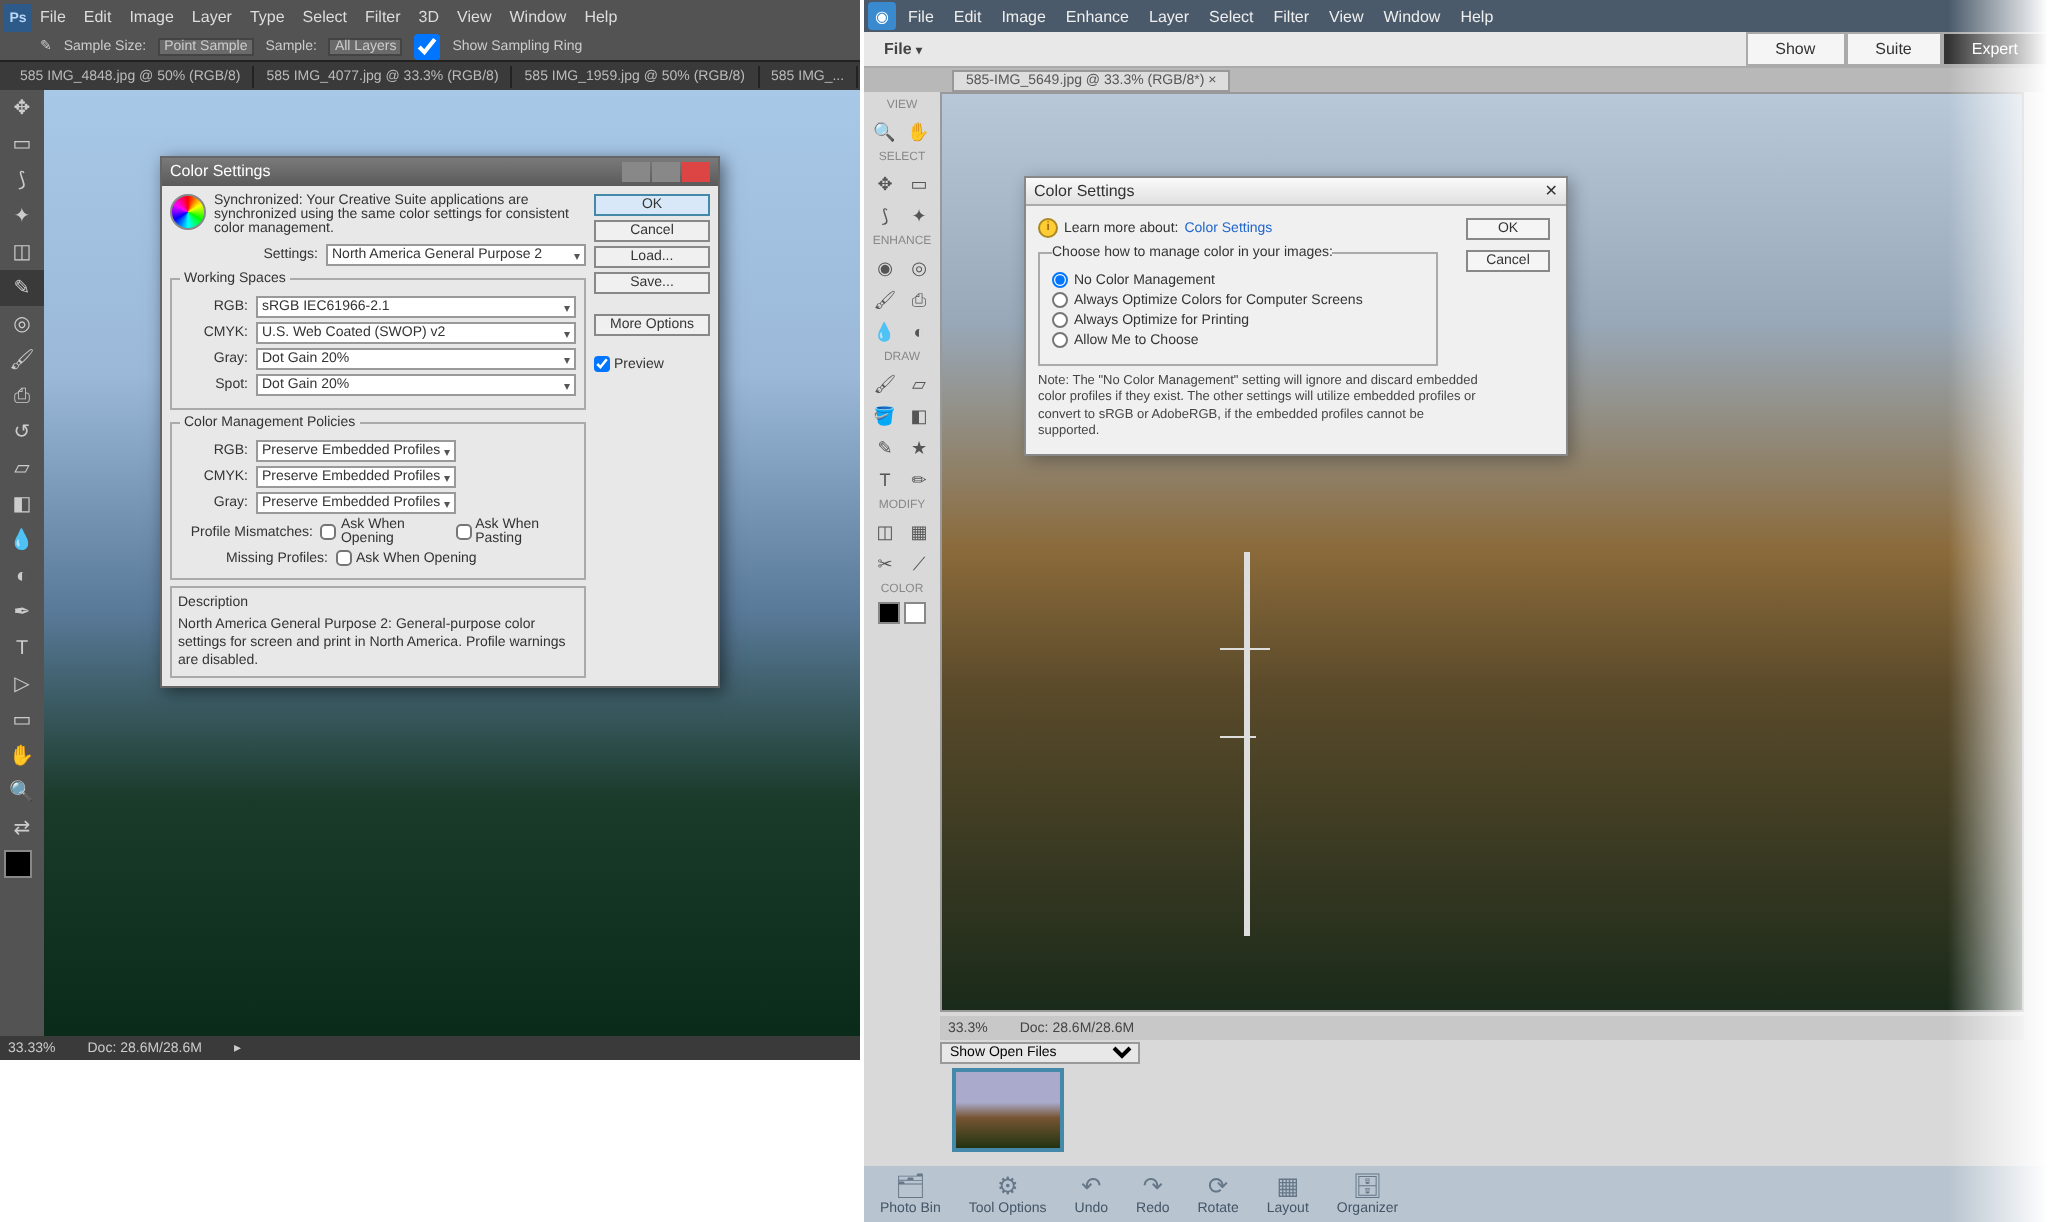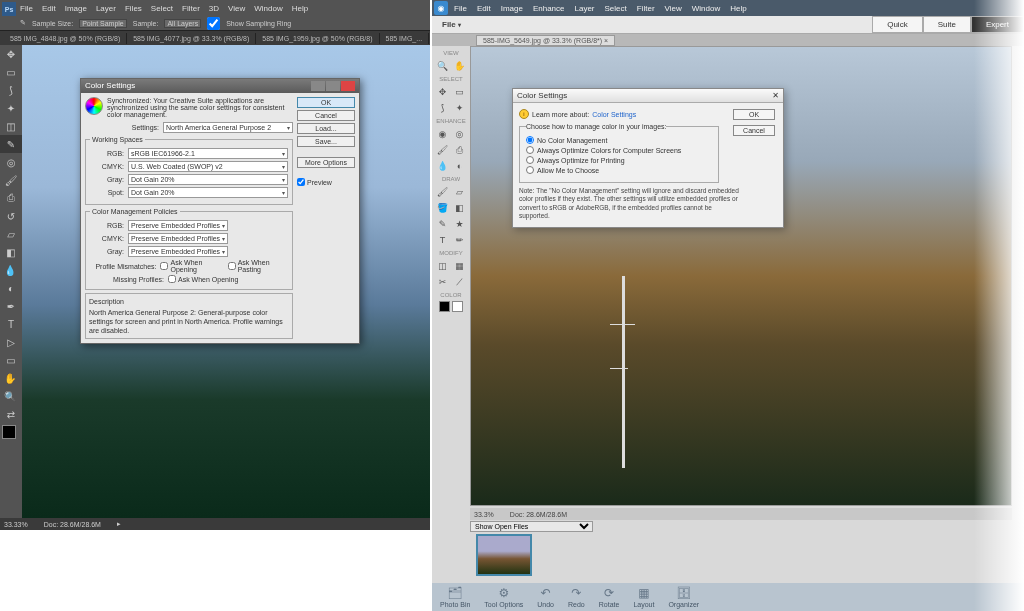--- a/index.html
+++ b/index.html
@@ -56,21 +56,21 @@
 .pse-tools { position:absolute; left:0; top:46px; width:38px; bottom:30px; background:#d9d9d9; display:flex; flex-direction:column; align-items:center; padding-top:2px; }
 .pse-section { font-size:6px; color:#888; margin:2px 0; }
 .pse-trow { display:flex; gap:2px; margin:1px 0; }
 .pse-tool { width:15px; height:14px; display:flex; align-items:center; justify-content:center; color:#555; font-size:9px; }
 .pse-canvas { position:absolute; left:38px; top:46px; right:12px; height:460px; background:linear-gradient(180deg,#b8c8d8 0%,#98a8b8 25%,#8a6a3a 50%,#5a4a2a 65%,#1a2a1a 100%); border:1px solid #999; }
 .pse-tree { position:absolute; left:28%; bottom:8%; width:3px; height:42%; background:#ddd; }
 .pse-tree::before,.pse-tree::after { content:""; position:absolute; width:25px; height:1px; background:#ddd; top:25%; left:-12px; }
 .pse-tree::after { top:48%; width:18px; }
 .pse-statbar { position:absolute; left:38px; top:508px; right:12px; height:12px; background:#c8c8c8; font-size:7px; color:#444; display:flex; align-items:center; gap:16px; padding-left:4px; }
 .pse-openfiles { position:absolute; left:38px; top:521px; font-size:7px; color:#444; } 
-.pse-openfiles select { font-size:7px; background:#e8e8e8; border:1px solid #999; width:123px; }
+.pse-openfiles select { font-size:7px; background:#e8e8e8; border:1px solid #999; width:100px; }
 .pse-thumb { position:absolute; left:44px; top:534px; width:56px; height:42px; border:2px solid #48a; background:linear-gradient(180deg,#aac 40%,#753 60%,#231 100%); }
 .pse-bottom { position:absolute; left:0; bottom:0; right:0; height:28px; background:#b8c4cf; display:flex; align-items:center; gap:14px; padding-left:8px; font-size:7px; color:#456; }
 .pse-bbtn { display:flex; flex-direction:column; align-items:center; gap:1px; }
 .pse-bbtn .ic { font-size:12px; color:#678; }
 
 
 .pse-dlg { position:absolute; left:80px; top:88px; width:272px; background:#f0f0f0; border:1px solid #888; font-size:7px; color:#333; box-shadow:2px 2px 8px rgba(0,0,0,0.3); }
 .pse-dlg-title { background:linear-gradient(#fafafa,#e0e0e0); padding:2px 4px; font-size:8px; border-bottom:1px solid #aaa; display:flex; justify-content:space-between; }
 .pse-dlg-body { padding:6px; position:relative; }
 .pse-learn { display:flex; gap:3px; align-items:center; margin-bottom:4px; }
@@ -88,21 +88,21 @@
 </head>
 <body>
 
 <div class="ps">
   <div class="ps-logo">Ps</div>
   <div class="ps-menu">
     <span>File</span>
     <span>Edit</span>
     <span>Image</span>
     <span>Layer</span>
-    <span>Files</span>
+    <span>Type</span>
     <span>Select</span>
     <span>Filter</span>
     <span>3D</span>
     <span>View</span>
     <span>Window</span>
     <span>Help</span>
   </div>
   <div class="ps-opt">
     <span>✎</span>
     <span>Sample Size:</span>
@@ -252,21 +252,21 @@
     <span>Layer</span>
     <span>Select</span>
     <span>Filter</span>
     <span>View</span>
     <span>Window</span>
     <span>Help</span>
   </div>
   <div class="pse-mode">
     <span class="pse-open"><span>File</span> <span style="font-size:6px">▾</span></span>
     <div class="pse-modes">
-      <div class="pse-mtab">Quick</div>
+      <div class="pse-mtab">Show</div>
       <div class="pse-mtab">Suite</div>
       <div class="pse-mtab active">Expert</div>
     </div>
   </div>
   <div class="pse-tabs">
     <span class="pse-tab"><span>585-IMG_5649.jpg @ 33.3% (RGB/8*)</span> ×</span>
   </div>
   <div class="pse-tools">
     <div class="pse-section">VIEW</div>
     <div class="pse-trow">

